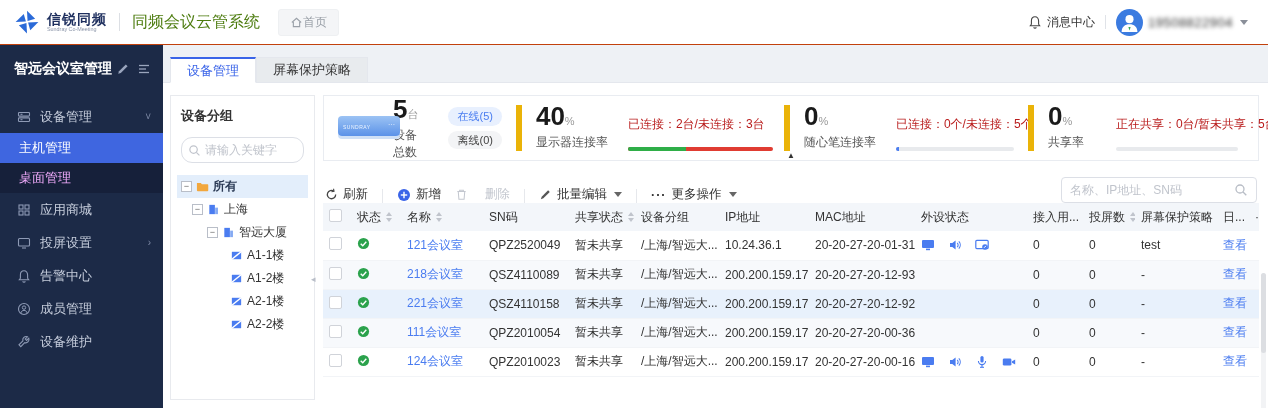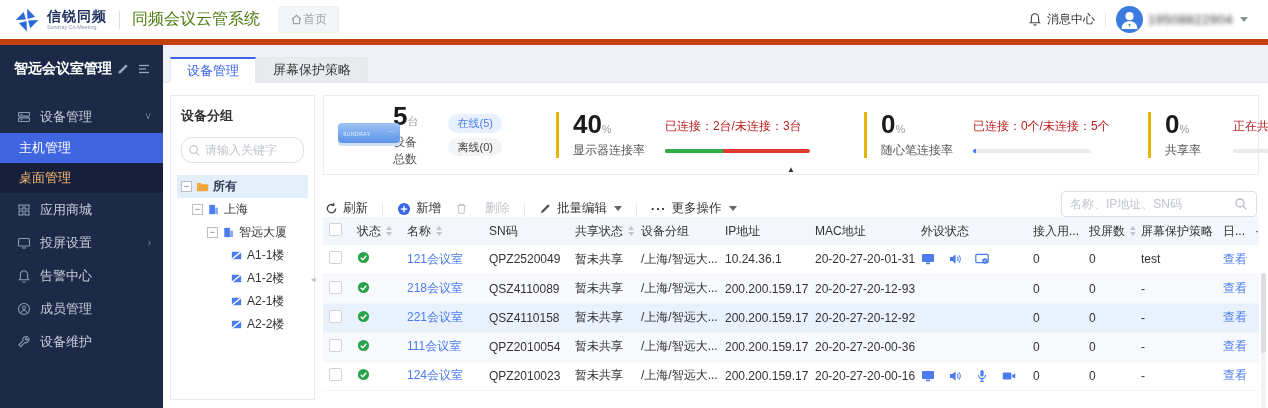--- a/index.html
+++ b/index.html
@@ -2,21 +2,21 @@
 <html><head>
 <meta charset="utf-8">
 <style>
   * { margin:0; padding:0; box-sizing:border-box; }
   html,body { background:#dfe3e8; }
   .app { position:relative; width:1268px; height:408px; background:#eef1f5; overflow:hidden;
          font-family:"Liberation Sans","DejaVu Sans",sans-serif; font-size:12px; color:#333; }
 
   
   .topbar { position:absolute; top:0; left:0; right:0; height:45px; background:#fff;
-            border-bottom:6px solid #c2410c; display:flex; align-items:center; padding:0 20px 0 14px; z-index:5; }
+            border-bottom:1px solid #c2410c; display:flex; align-items:center; padding:0 20px 0 14px; z-index:5; }
   .brand-wrap { display:flex; align-items:center; gap:7px; }
   .logo-svg { width:26px; height:26px; }
   .brand-text { line-height:1.05; }
   .brand-cn { font-size:14px; font-weight:bold; color:#1e2f5e; letter-spacing:1px; }
   .brand-en { font-size:6px; color:#8a94a8; transform:scale(.9); transform-origin:left; }
   .v-div { width:1px; height:18px; background:#dcdfe4; margin:0 12px; }
   .app-title { font-size:16px; color:#4d7c0f; font-weight:500; }
   .home-btn { margin-left:18px; display:flex; align-items:center; background:#f4f5f7;
               border:1px solid #eef0f2; border-radius:3px; padding:4px 11px; color:#9aa0a8; font-size:12px; cursor:pointer; }
   .topbar-right { margin-left:auto; display:flex; align-items:center; gap:10px; }
@@ -29,21 +29,21 @@
 
   
   .sidebar { position:absolute; top:45px; left:0; bottom:0; width:163px; background:#1c2a47; }
   .sb-head { display:flex; align-items:center; padding:15px 12px 6px 14px; }
   .sb-title { color:#fff; font-size:14px; font-weight:bold; flex:1; }
   .sb-head-icons { display:flex; gap:7px; }
   .nav { margin-top:16px; }
   .nav-item { height:33px; display:flex; align-items:center; gap:9px; padding:0 12px 0 17px;
               color:#c6cddc; font-size:13px; cursor:pointer; }
   .nav-item .lbl { flex:1; }
-  .nav-sub { height:30px; display:flex; align-items:center; padding-left:19px; color:#fdba74; font-size:13px; cursor:pointer; }
+  .nav-sub { height:30px; display:flex; align-items:center; padding-left:19px; color:#f0abfc; font-size:13px; cursor:pointer; }
   .nav-sub.active { background:#3f66e0; color:#fff; }
   .nav-sub.shade { background:#16203a; }
   .chev { color:#7d89a5; font-size:10px; }
   .sb-ico { width:14px; height:14px; flex:0 0 auto; }
 
   
   .main { position:absolute; top:45px; left:163px; right:0; bottom:0; }
   .tabbar { height:37px; display:flex; align-items:flex-end; padding-left:7px; }
   .tab { height:26px; display:flex; align-items:center; padding:0 16px; font-size:13px; cursor:pointer;
          border:1px solid #e4e7ed; background:#e8ebee; color:#333; position:relative; margin-bottom:-1px; }
@@ -65,23 +65,23 @@
   .t-toggle { width:11px; height:11px; border:1px solid #b9bec8; background:#fff; flex:0 0 auto;
               display:flex; align-items:center; justify-content:center; font-size:9px; line-height:1; color:#666; }
   .t-ico { width:13px; height:13px; flex:0 0 auto; }
   .t-lbl { color:#333; }
   .ind1 { padding-left:11px; } .ind2 { padding-left:26px; } .ind3 { padding-left:49px; }
   .gp-grip { position:absolute; right:-4px; top:58%; width:7px; height:14px; color:#b9bec8; font-size:9px; line-height:14px; }
 
   
   .right-pane { position:absolute; left:160px; top:12px; right:9px; bottom:0; }
 
-  .stats { height:80px; border:1px solid #e9ecf1; display:flex; align-items:center; position:relative;gap:40px; }
+  .stats { height:66px; border:1px solid #e9ecf1; display:flex; align-items:center; position:relative; }
   .stat { display:flex; align-items:center; padding:0 14px; height:46px; }
-  .stat + .stat { border-left:3px solid #eab308; }
+  .stat + .stat { border-left:6px solid #eab308;align-items:flex-end; }
   .stat-device { width:224px; gap:12px; }
   .dev-img { width:62px; height:30px; position:relative; }
   .dev-body { position:absolute; left:0; top:3px; width:62px; height:20px; border-radius:4px;
               background:linear-gradient(180deg,#9cc3f4,#5b92e8); box-shadow:0 3px 0 #cfe0f6; }
   .dev-label { position:absolute; left:5px; top:8px; font-size:5px; color:#eef5ff; letter-spacing:.5px; }
   .dev-dots { position:absolute; right:5px; top:5px; font-size:7px; color:#dceafc; }
   .big-num { font-size:26px; font-weight:bold; color:#1a1a1a; line-height:1; }
   .big-unit { font-size:11px; color:#999; font-weight:normal; }
   .stat-label { font-size:12px; color:#555; margin-top:5px; }
   .badges { display:flex; flex-direction:column; gap:5px; }

